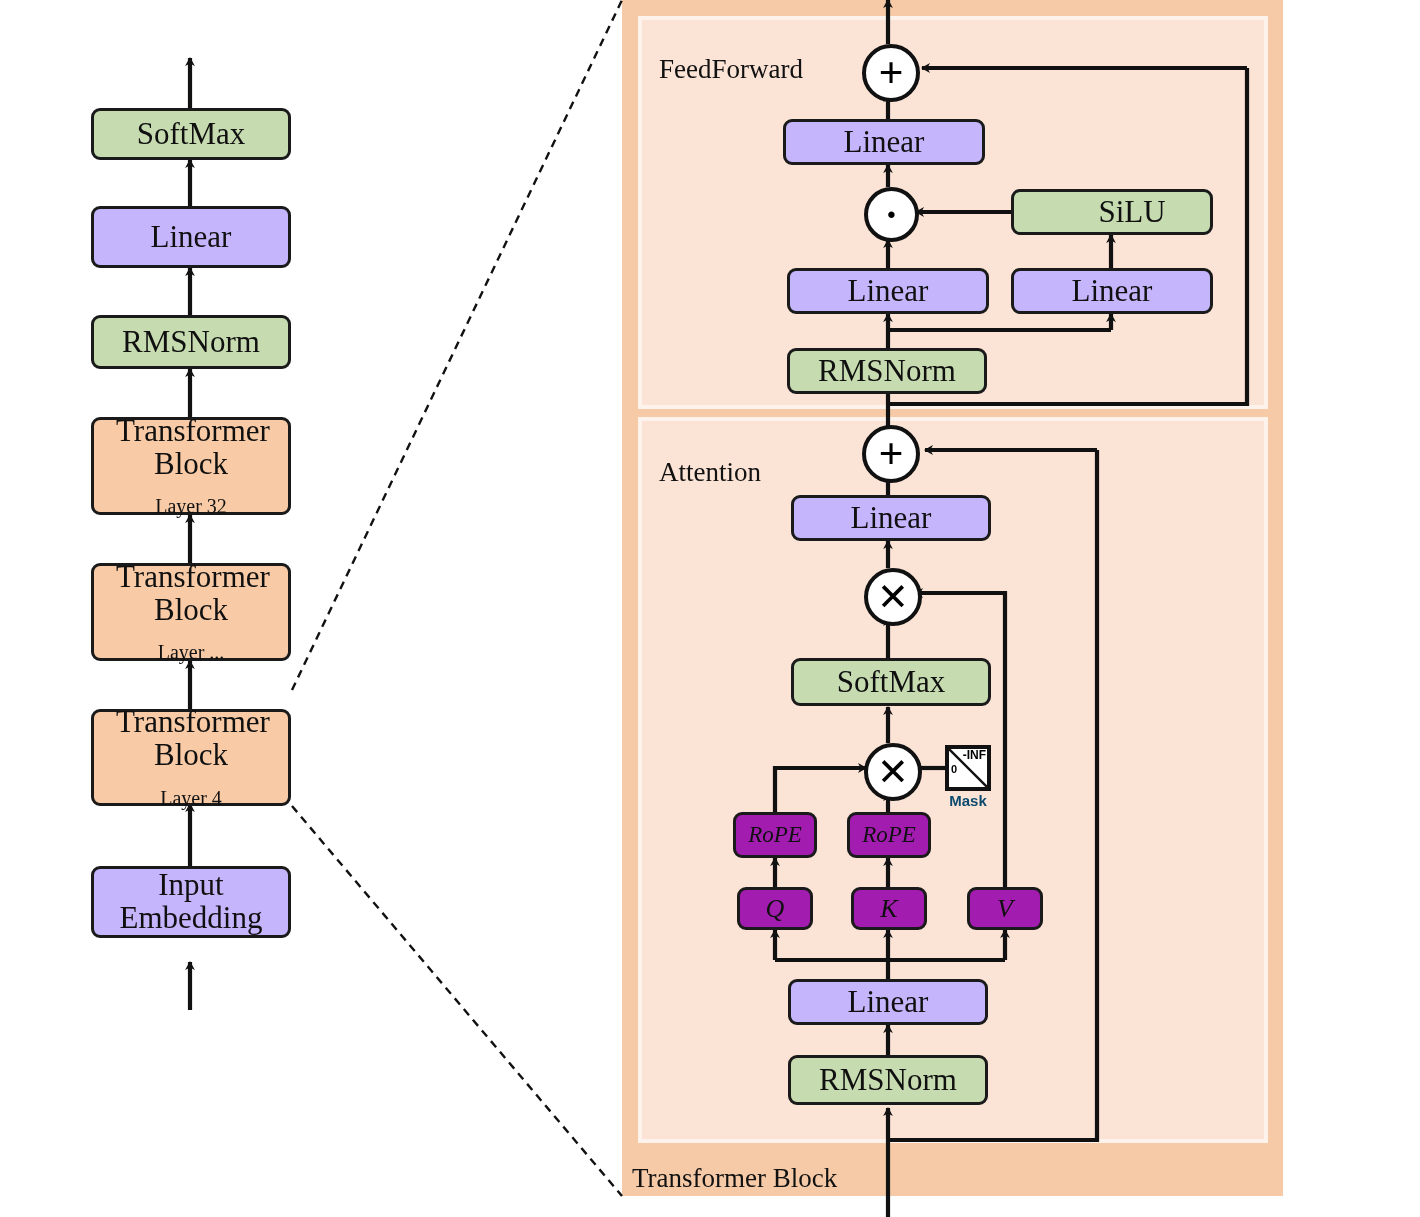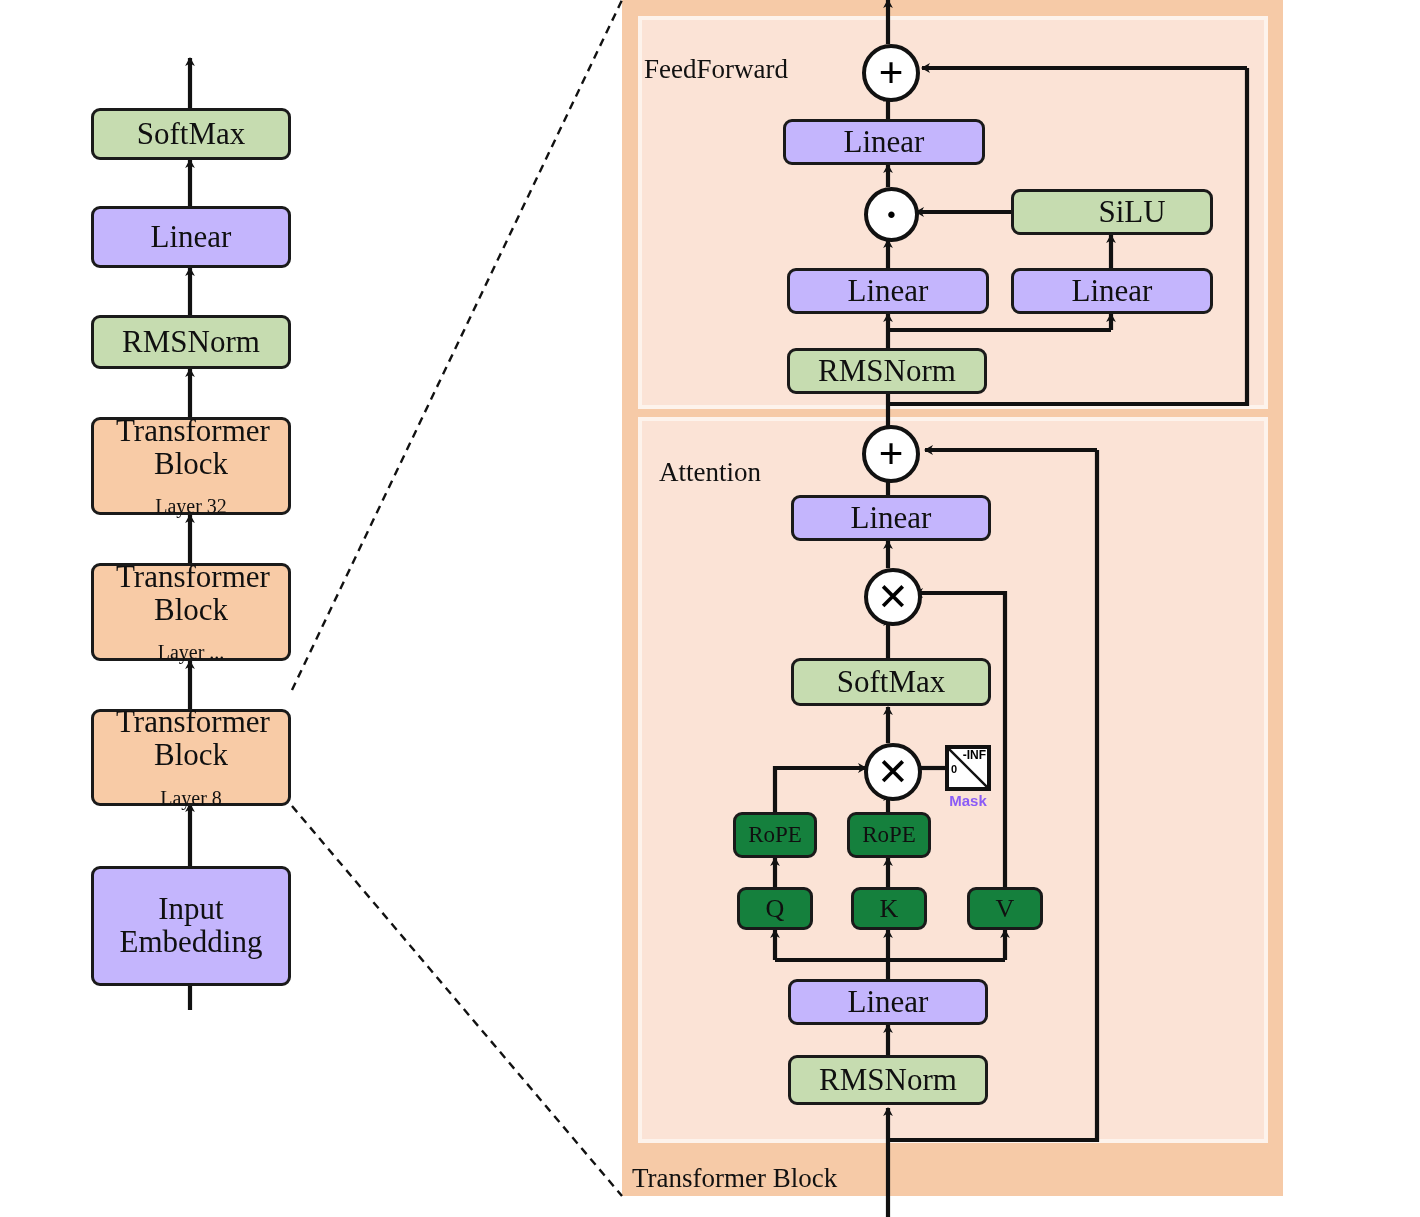--- a/index.html
+++ b/index.html
@@ -5,33 +5,33 @@
   html,body{margin:0;padding:0;background:#ffffff;}
   body{font-family:"Liberation Serif", serif;}
   #root{position:relative;width:1420px;height:1217px;background:#ffffff;overflow:hidden;}
   #svg{position:absolute;left:0;top:0;width:1420px;height:1217px;}
   .node{position:absolute;box-sizing:border-box;border:3px solid #1a1a1a;border-radius:9px;
         display:flex;flex-direction:column;align-items:center;justify-content:center;
         text-align:center;color:#101010;line-height:1.05;}
   .n-green{background:#c6dcb0;}
   .n-blue{background:#c4b5fd;}
   .n-peach{background:#f8cba6;}
-  .n-qkv{background:#15803d;}
+  .n-qkv{background:#a21caf;font-style:italic;}
   .lbl{font-size:31px;}
   .lbl-sm{font-size:23px;}
   .lbl-qkv{font-size:26px;}
   .sub{font-size:20px;margin-top:16px;}
   .sect-label{position:absolute;font-size:27px;color:#111;}
   .outer-box{position:absolute;background:#f6caa7;box-sizing:border-box;}
   .inner-box{position:absolute;background:#fbe3d6;box-sizing:border-box;border:4px solid #fdf3ec;}
   .opnode{position:absolute;border:4px solid #111;border-radius:50%;background:#fff;
           display:flex;align-items:center;justify-content:center;}
   .mask-wrap{position:absolute;display:flex;flex-direction:column;align-items:center;}
   .mask-sq{position:relative;width:46px;height:46px;border:4px solid #111;background:#fff;box-sizing:border-box;}
-  .mask-lbl{font-family:"Liberation Sans",sans-serif;font-size:15px;font-weight:bold;color:#8b5cf6;margin-top:1px;}
+  .mask-lbl{font-family:"Liberation Sans",sans-serif;font-size:15px;font-weight:bold;color:#0c4a6e;margin-top:1px;}
   .mask-inf{position:absolute;right:1px;top:-1px;font-family:"Liberation Sans",sans-serif;font-size:12px;font-weight:bold;}
   .mask-zero{position:absolute;left:2px;top:14px;font-family:"Liberation Sans",sans-serif;font-size:11px;font-weight:bold;}
 </style>
 </head>
 <body>
 
 <div id="root">
 
   <div class="outer-box" style="left:622px;top:0px;width:661px;height:1196px;"></div>
   <div class="inner-box" style="left:638px;top:16px;width:630px;height:393px;"></div>
@@ -132,28 +132,28 @@
     <span class="sub">Layer 32</span>
   </div>
 
   <div class="node n-peach" style="left:91px;top:563px;width:200px;height:98px;">
     <span class="lbl" style="max-width:150px;">Transformer Block</span>
     <span class="sub">Layer ...</span>
   </div>
 
   <div class="node n-peach" style="left:91px;top:709px;width:200px;height:97px;">
     <span class="lbl" style="max-width:150px;">Transformer Block</span>
-    <span class="sub">Layer 8</span>
-  </div>
-
-  <div class="node n-blue" style="left:91px;top:866px;width:200px;height:120px;">
+    <span class="sub">Layer 4</span>
+  </div>
+
+  <div class="node n-blue" style="left:91px;top:866px;width:200px;height:72px;">
     <span class="lbl" style="max-width:150px;">Input Embedding</span>
   </div>
 
-  <div class="sect-label" style="left:644px;top:54px;">FeedForward</div>
+  <div class="sect-label" style="left:659px;top:54px;">FeedForward</div>
 
   <div class="opnode" style="left:862px;top:44px;width:50px;height:50px;">
     <span style="font-size:44px;line-height:0.6;font-weight:bold;">+</span>
   </div>
 
   <div class="node n-blue" style="left:783px;top:119px;width:202px;height:46px;">
     <span class="lbl">Linear</span>
   </div>
 
   <div class="opnode" style="left:864px;top:187px;width:47px;height:47px;">

